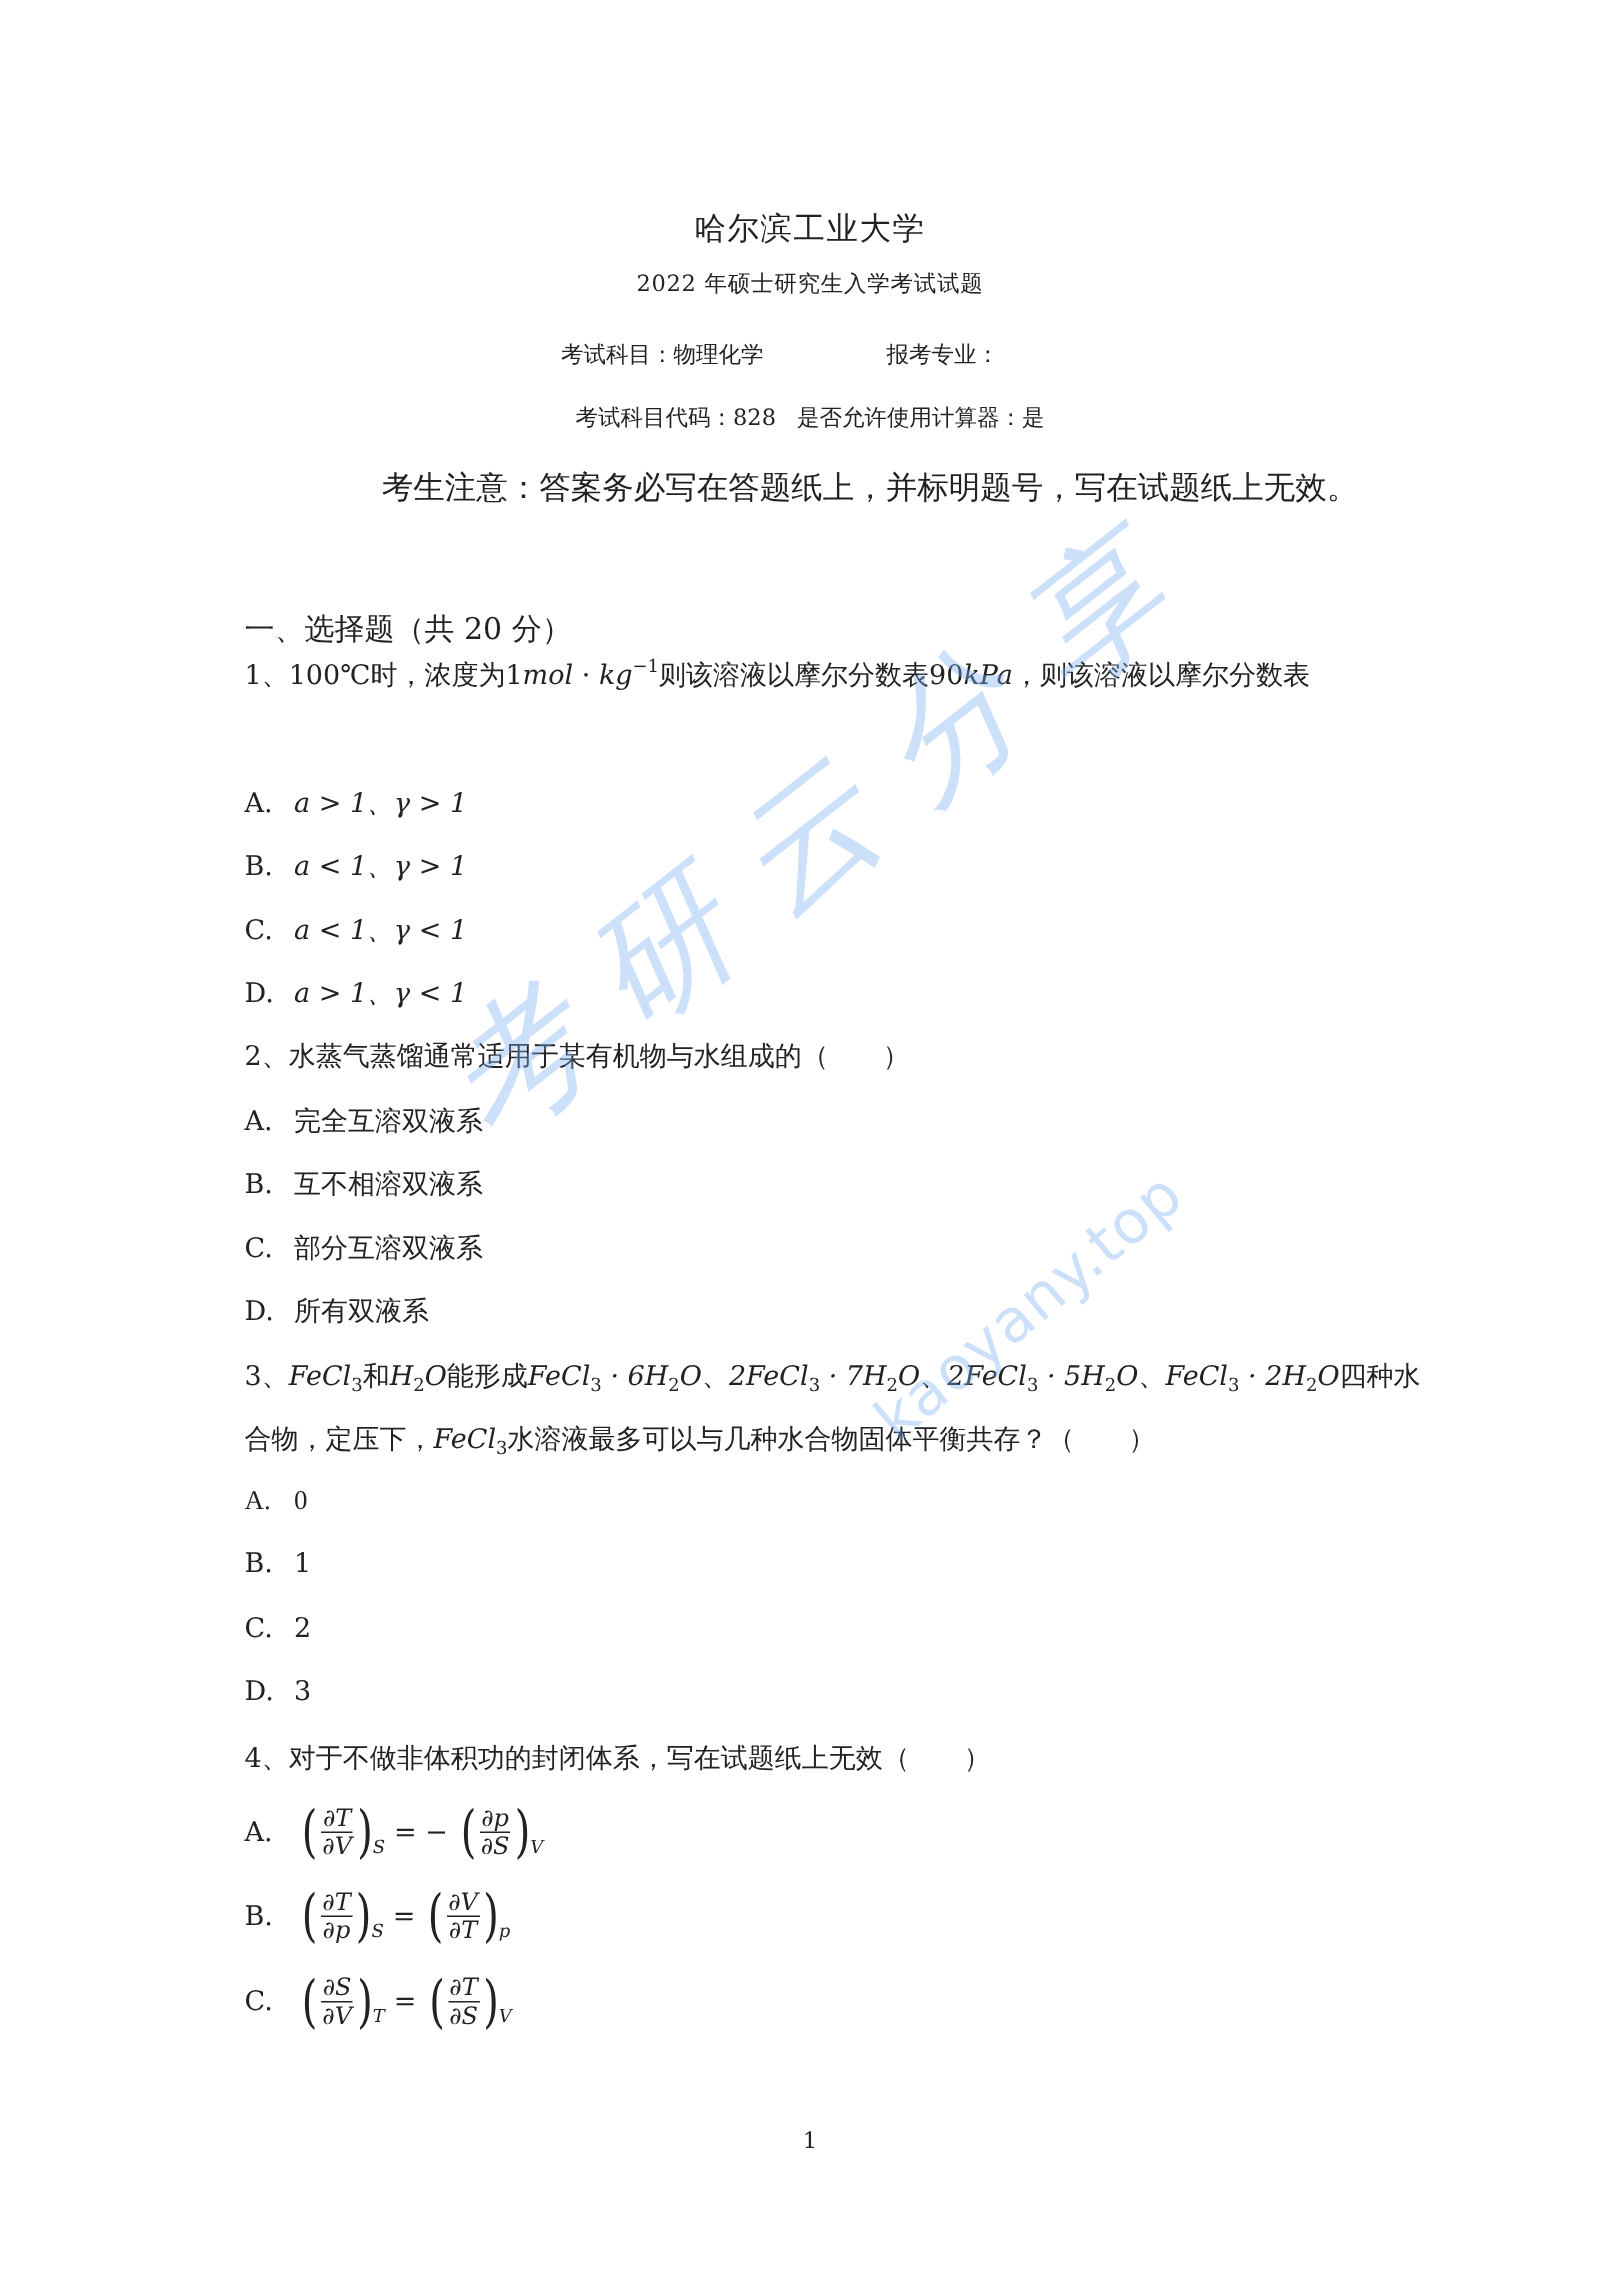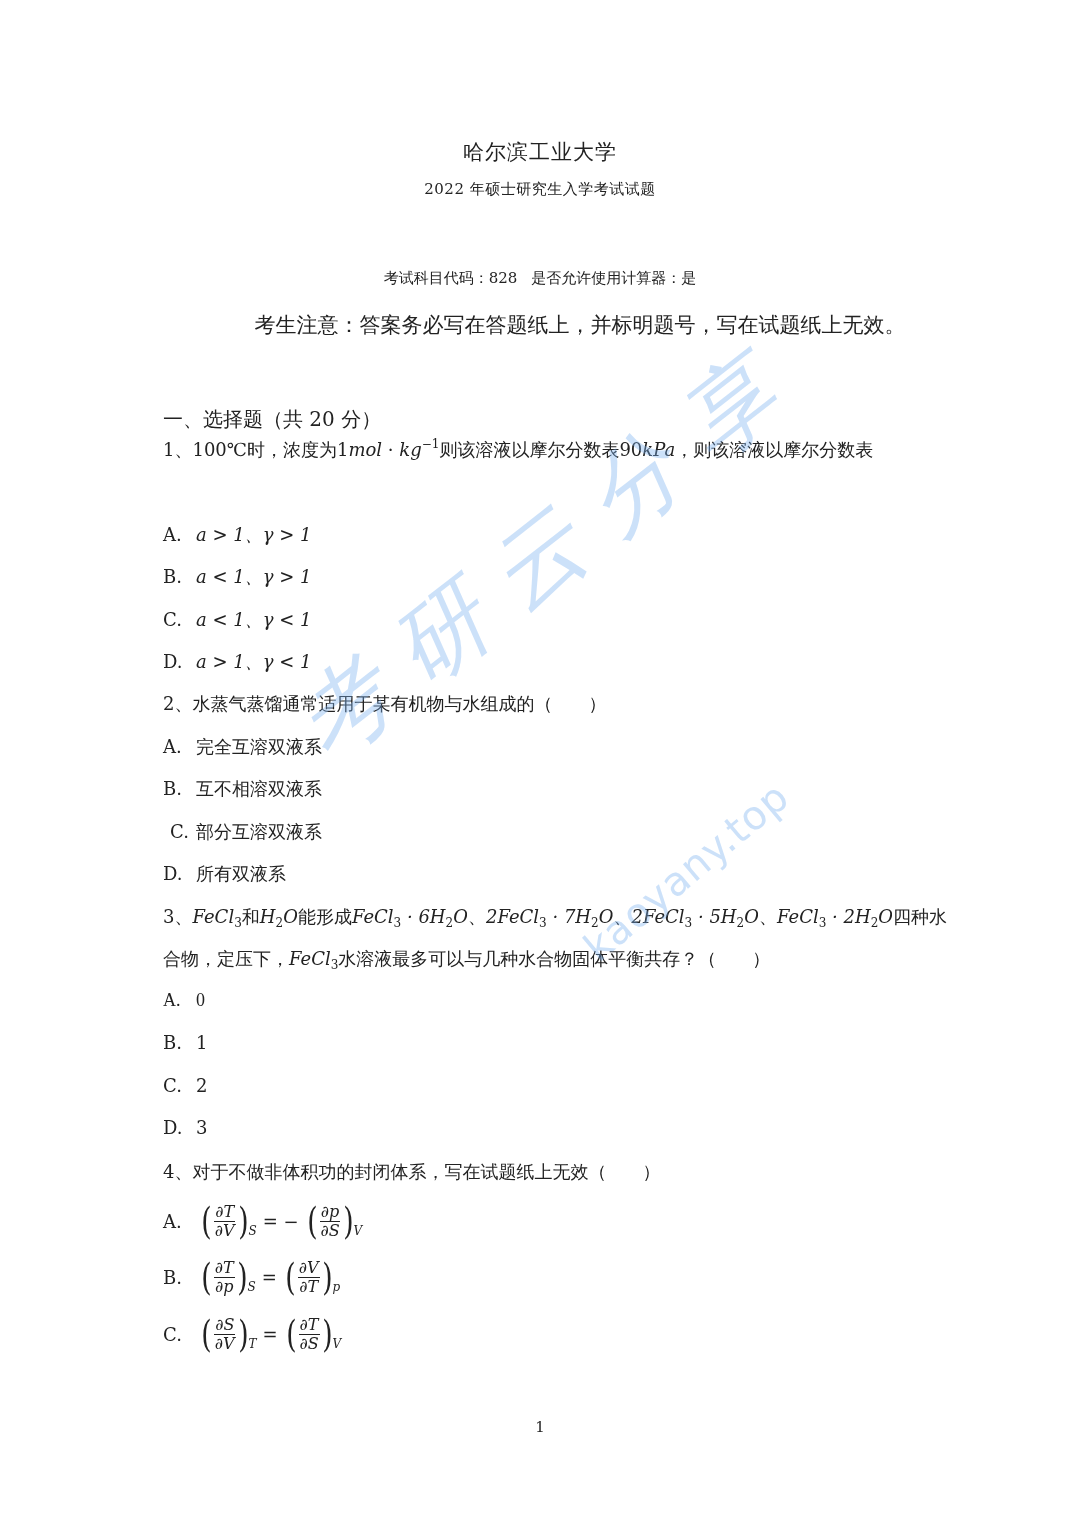--- a/index.html
+++ b/index.html
@@ -44,41 +44,44 @@
   .wm-cn { left: 270px; top: 690px; font-size: 92px; font-style: italic; transform: rotate(-38deg); transform-origin: left top; letter-spacing: 30px; font-family: "DejaVu Sans", sans-serif; }
   .wm-url { left: 575px; top: 935px; font-size: 40px; transform: rotate(-40deg); transform-origin: left top; font-family: "DejaVu Sans", sans-serif; letter-spacing: 1px; }
 </style>
 </head>
 <body>
 
 <div class="page">
 
   <div class="center title1">哈尔滨工业大学</div>
   <div class="center title2">2022 年硕士研究生入学考试试题</div>
+  <div class="center meta1">
+    <span>考试科目：物理化学</span><span class="gap"></span><span>报考专业：</span><span style="display:inline-block;width:40px"></span>
+  </div>
   <div class="center meta2">
     <span>考试科目代码：828</span><span class="gap"></span><span>是否允许使用计算器：是</span>
   </div>
   <div class="center meta3">考生注意：答案务必写在答题纸上，并标明题号，写在试题纸上无效。</div>
 
   <div class="line section" style="top:406px;">一、选择题（共 20 分）</div>
 
   <div class="line" style="top:438px;">
     <span>1、</span><span>100℃时，浓度为</span><span class="mu">1</span><span class="m">mol</span><span class="mu"> · </span><span class="m">kg</span><sup>−1</sup><span>则该溶液以摩尔分数表</span><span class="mu">90</span><span class="m">kPa</span><span>，则该溶液以摩尔分数表</span>
   </div>
   <div class="line m-opt" style="top:523px;"><span class="opt-label">A.</span><span class="m">a &gt; 1、γ &gt; 1</span></div>
   <div class="line" style="top:565px;"><span class="opt-label">B.</span><span class="m">a &lt; 1、γ &gt; 1</span></div>
   <div class="line" style="top:608px;"><span class="opt-label">C.</span><span class="m">a &lt; 1、γ &lt; 1</span></div>
   <div class="line" style="top:650px;"><span class="opt-label">D.</span><span class="m">a &gt; 1、γ &lt; 1</span></div>
 
   <div class="line" style="top:692px;">
     <span>2、</span><span>水蒸气蒸馏通常适用于某有机物与水组成的（　　）</span>
   </div>
   <div class="line" style="top:735px;"><span class="opt-label">A.</span><span>完全互溶双液系</span></div>
   <div class="line" style="top:777px;"><span class="opt-label">B.</span><span>互不相溶双液系</span></div>
-  <div class="line" style="top:820px;text-align:center;"><span class="opt-label">C.</span><span>部分互溶双液系</span></div>
+  <div class="line" style="top:820px;"><span class="opt-label">C.</span><span>部分互溶双液系</span></div>
   <div class="line" style="top:862px;"><span class="opt-label">D.</span><span>所有双液系</span></div>
 
   <div class="line" style="top:905px;">
     <span>3、</span><span class="m">FeCl</span><sub>3</sub><span>和</span><span class="m">H</span><sub>2</sub><span class="m">O</span><span>能形成</span><span class="m">FeCl</span><sub>3</sub><span class="m"> · 6H</span><sub>2</sub><span class="m">O</span><span>、</span><span class="m">2FeCl</span><sub>3</sub><span class="m"> · 7H</span><sub>2</sub><span class="m">O</span><span>、</span><span class="m">2FeCl</span><sub>3</sub><span class="m"> · 5H</span><sub>2</sub><span class="m">O</span><span>、</span><span class="m">FeCl</span><sub>3</sub><span class="m"> · 2H</span><sub>2</sub><span class="m">O</span><span>四种水</span>
   </div>
   <div class="line" style="top:947px;">
     <span>合物，定压下，</span><span class="m">FeCl</span><sub>3</sub><span>水溶液最多可以与几种水合物固体平衡共存？（　　）</span>
   </div>
   <div class="line" style="top:990px;font-family:Liberation Serif, serif;"><span class="opt-label">A.</span><span>0</span></div>
   <div class="line" style="top:1032px;"><span class="opt-label">B.</span><span>1</span></div>

